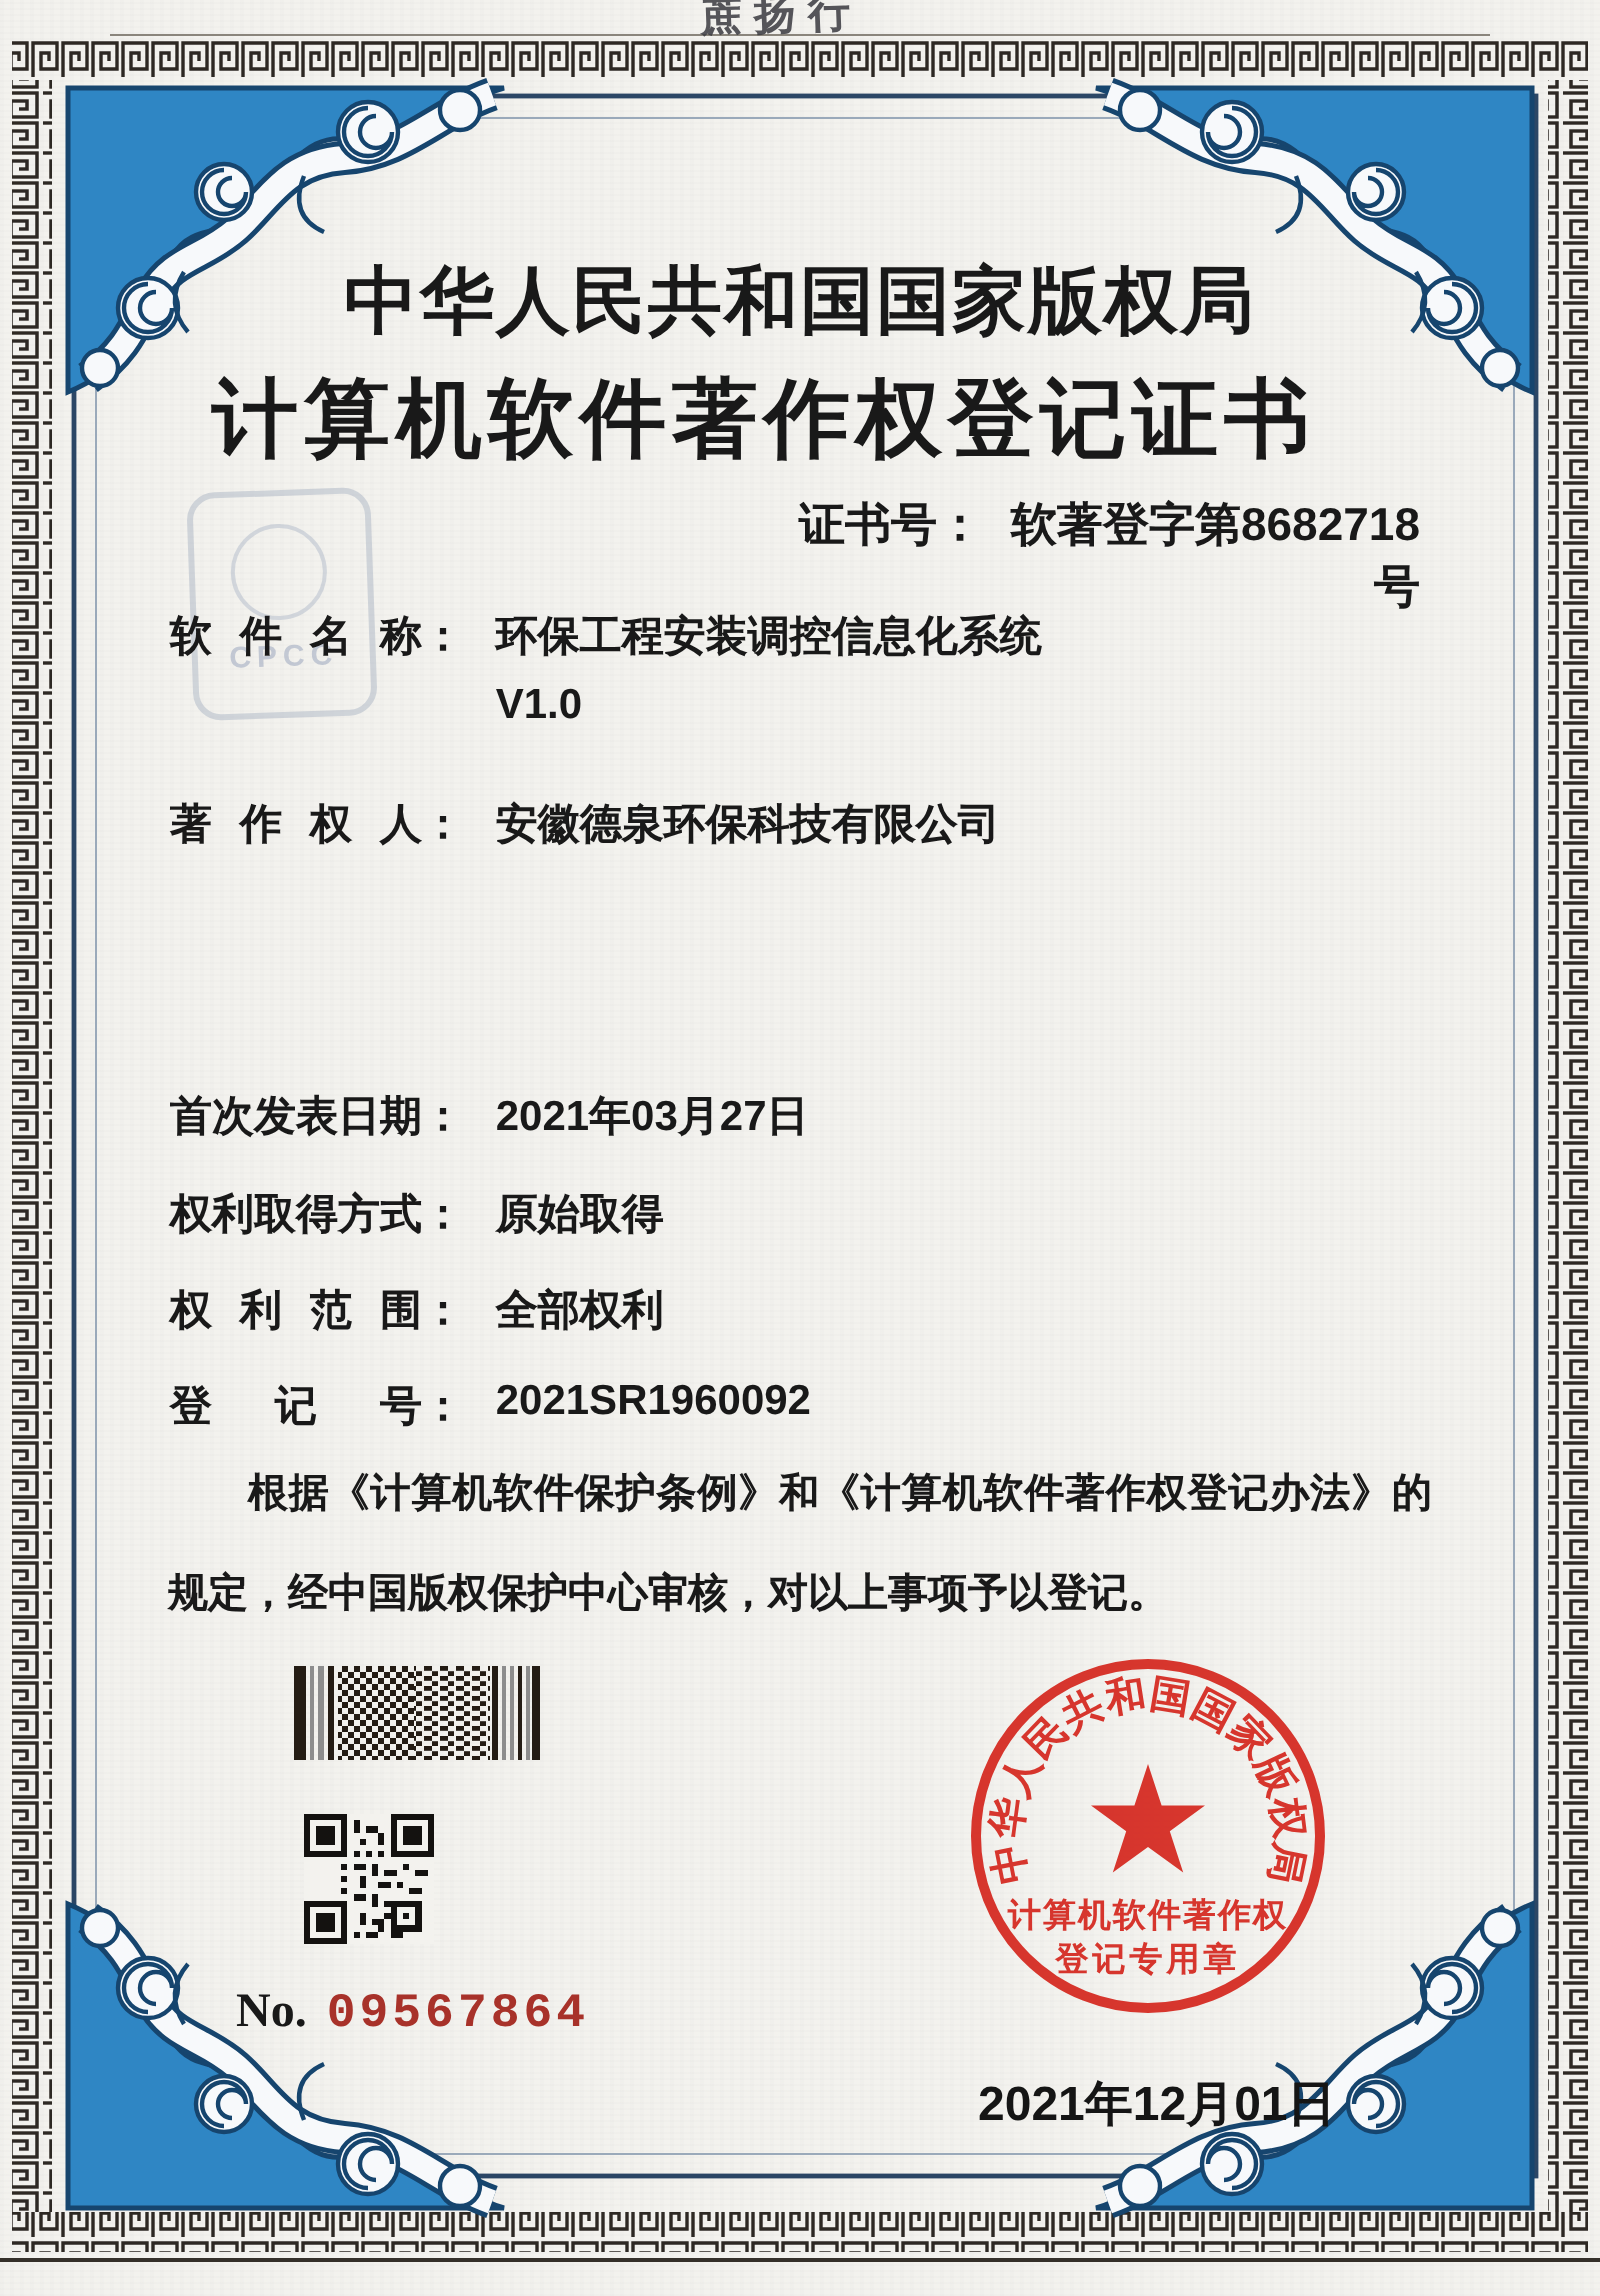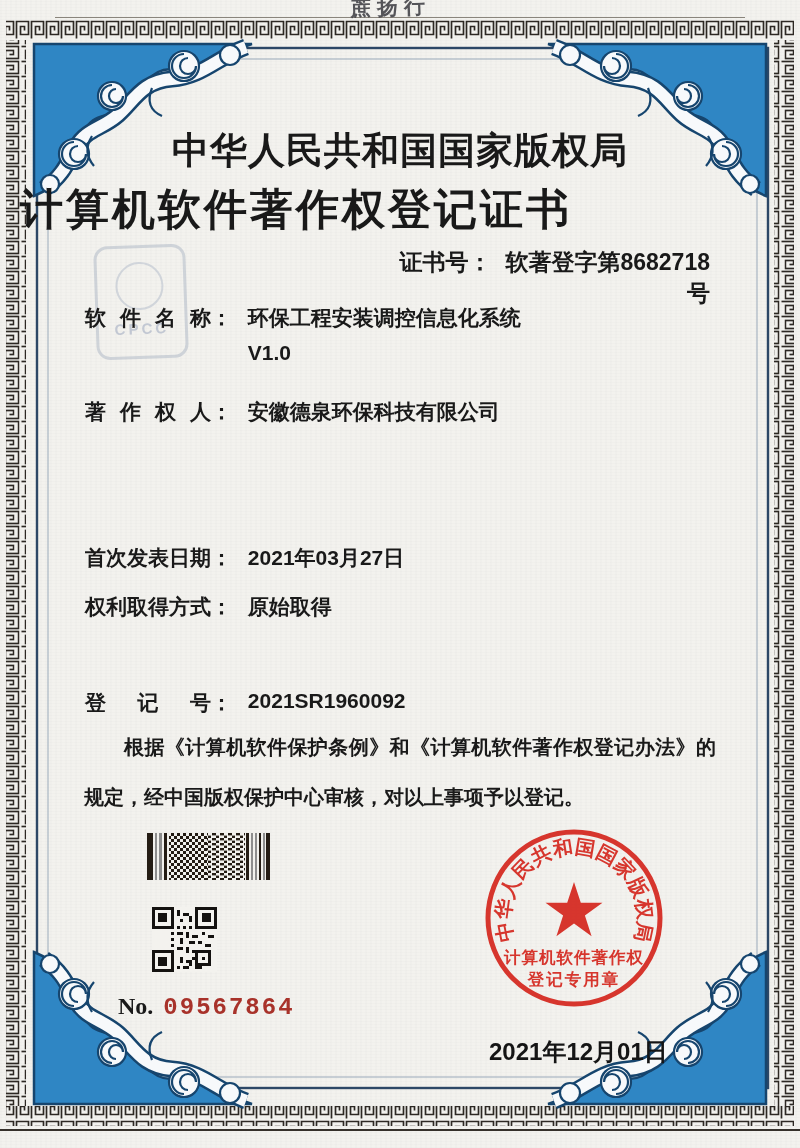--- a/index.html
+++ b/index.html
@@ -14,21 +14,21 @@
     color:#191919;
   }
   .abs{position:absolute;}
   
   .top-line{left:55px;top:17px;width:690px;height:1px;background:#8a857c;}
   .bottom-line{left:0;top:1129px;width:800px;height:2px;background:#35302a;}
   .handnote{left:350px;top:-7px;font-size:21px;font-weight:700;color:#3a3a40;
     letter-spacing:6px;transform:rotate(-2deg);opacity:.85;}
   
   .authority{left:0;top:126px;width:800px;text-align:center;font-size:37px;font-weight:700;letter-spacing:1px;}
-  .cert-title{left:0;top:181px;width:764px;font-size:43px;font-weight:700;letter-spacing:3px;padding-left:20px;}
+  .cert-title{left:0;top:181px;width:764px;text-align:center;font-size:43px;font-weight:700;letter-spacing:3px;}
   .certno{left:380px;top:247px;width:330px;text-align:right;font-size:23px;font-weight:700;}
   .certno .v{margin-left:14px;}
   
   .row{position:absolute;left:85px;font-size:21px;font-weight:700;white-space:nowrap;margin-top:16px;}
   .flabel{display:inline-block;width:126px;text-align:justify;text-align-last:justify;vertical-align:top;}
   .fcolon{display:inline-block;vertical-align:top;}
   .fvalue{display:inline-block;margin-left:10px;vertical-align:top;white-space:normal;}
   .fvalue .l2{margin-top:9px;}
   
   .statement{left:84px;top:722px;width:632px;font-size:20px;line-height:50px;font-weight:700;
@@ -135,20 +135,24 @@
   <div class="row" style="top:528px">
     <span class="flabel">首次发表日期</span><span class="fcolon">：</span>
     <span class="fvalue">2021年03月27日</span>
   </div>
 
   <div class="row" style="top:577px">
     <span class="flabel">权利取得方式</span><span class="fcolon">：</span>
     <span class="fvalue">原始取得</span>
   </div>
 
+  <div class="row" style="top:625px">
+    <span class="flabel">权利范围</span><span class="fcolon">：</span>
+    <span class="fvalue">全部权利</span>
+  </div>
 
   <div class="row" style="top:673px">
     <span class="flabel">登记号</span><span class="fcolon">：</span>
     <span class="fvalue">2021SR1960092</span>
   </div>
 
   <div class="abs statement">根据《计算机软件保护条例》和《计算机软件著作权登记办法》的规定，经中国版权保护中心审核，对以上事项予以登记。</div>
 
   <svg class="abs" style="left:147px;top:833px" width="123" height="47" viewBox="0 0 123 47">
     <defs>

